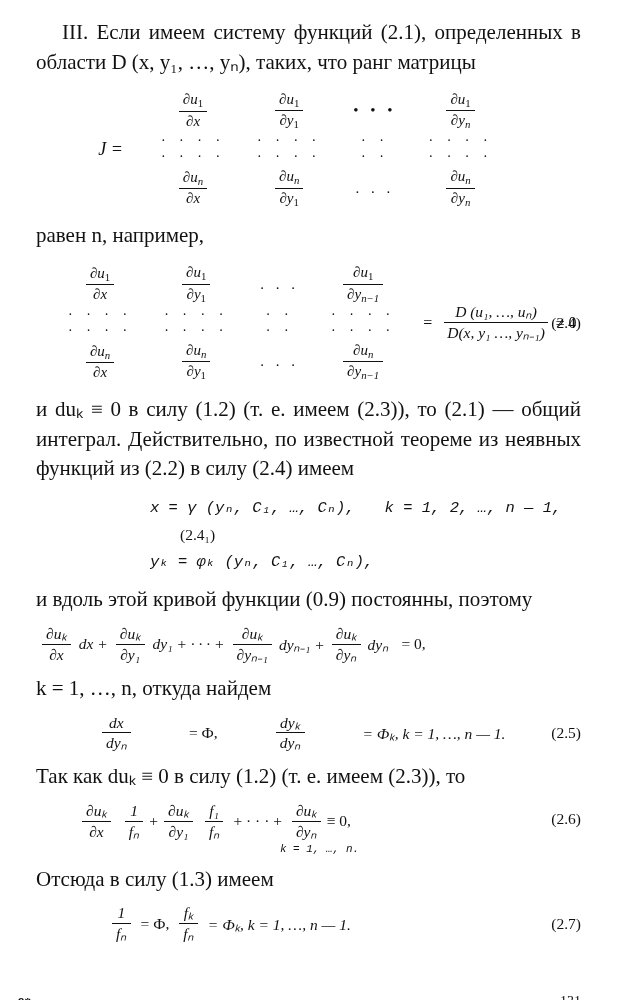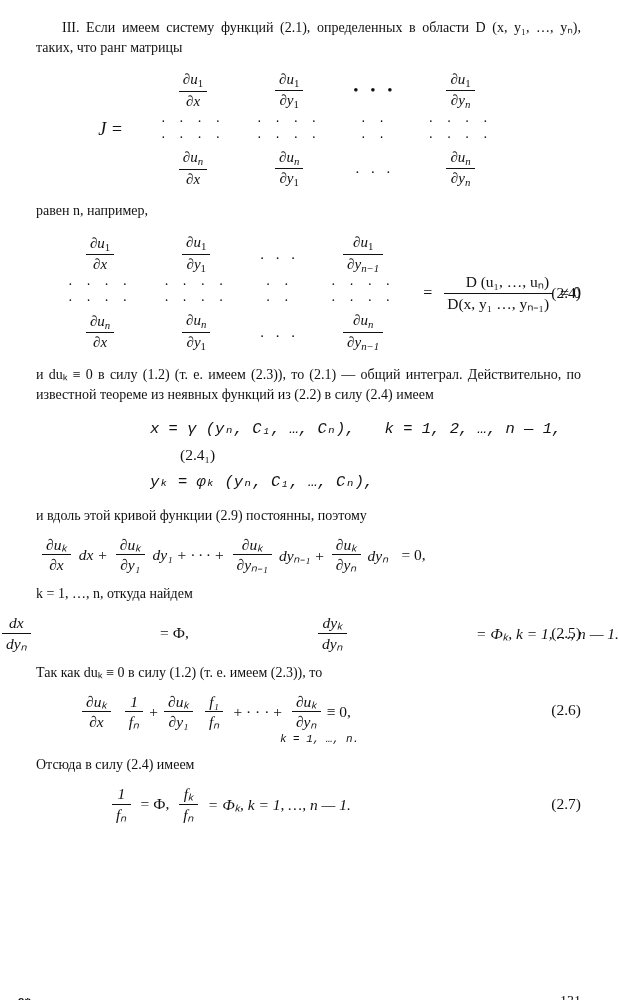--- a/index.html
+++ b/index.html
@@ -16,21 +16,21 @@
     overflow: hidden;
   }
   .page {
     position: relative;
     width: 619px;
     height: 1000px;
     padding: 0;
     box-sizing: border-box;
   }
   .body-text {
-    font-size: 14px;
+    font-size: 21px;
     line-height: 1.42;
     text-align: justify;
     margin: 0 38px 0 36px;
   }
   .para {
     margin-bottom: 6px;
   }
   .indent { text-indent: 26px; }
   i, .it { font-style: italic; font-family: Liberation Mono, monospace; }
   .center { text-align: center; }
@@ -104,22 +104,23 @@
   .ddd { letter-spacing: 4px; font-size: 15px; }
 
   .eq-line {
     font-size: 15.5px;
     display: flex;
     align-items: center;
     justify-content: center;
   }
   .rhs-frac {
     display: inline-block;
-    text-align: right;
+    text-align: center;
     line-height: 1.2;
+    font-style: italic;
     margin-left: 6px;
   }
   .rhs-frac .num { display:block; border-bottom: 1.3px solid #111; padding: 0 3px 1px; }
   .rhs-frac .den { display:block; padding: 1px 3px 0; }
 
   .sys {
     font-size: 15.5px;
     line-height: 1.7;
   }
   .folio-left {
@@ -265,21 +266,21 @@
         <span class="it">x = γ (yₙ, C₁, …, Cₙ),</span>
         <span style="margin-left:26px;" class="it">k = 1, 2, …, n — 1,</span>
         <span style="margin-left:30px;">(2.4₁)</span>
       </div>
       <div>
         <span class="it">yₖ = φₖ (yₙ, C₁, …, Cₙ),</span>
       </div>
     </div>
   </div>
 
-  <div class="body-text para" style="margin-top:4px;">и вдоль этой кривой функции (2.9) постоянны, поэтому</div>
+  <div class="body-text para" style="margin-top:4px;">и вдоль этой кривой функции (0.9) постоянны, поэтому</div>
 
   <div class="formula-block">
     <div class="eq-line" style="justify-content:flex-start; padding-left:40px; font-style:italic;">
       <span class="frac">
         <span class="num">∂uₖ</span>
         <span class="den">∂x</span>
       </span>
       <span style="margin:0 6px;">dx +</span>
       <span class="frac">
         <span class="num">∂uₖ</span>
@@ -296,21 +297,21 @@
         <span class="den">∂yₙ</span>
       </span>
       <span style="margin:0 5px;">dyₙ</span>
       <span style="margin-left:8px; font-style:normal;">= 0,</span>
     </div>
   </div>
 
   <div class="body-text para" style="margin-top:6px;">k = 1, …, n, откуда найдем</div>
 
   <div class="formula-block">
-    <div class="eq-line" style="justify-content:space-between; font-style:italic;">
+    <div class="eq-line" style="justify-content:flex-start; padding-left:100px; font-style:italic;gap:48px;">
       <span class="frac">
         <span class="num">dx</span>
         <span class="den">dyₙ</span>
       </span>
       <span style="margin:0 8px; font-style:normal;">= Ф,</span>
       <span class="frac">
         <span class="num">dyₖ</span>
         <span class="den">dyₙ</span>
       </span>
       <span style="margin-left:8px; font-style:italic;">= Фₖ,  k = 1, …, n — 1.</span>
@@ -343,21 +344,21 @@
       <span class="frac">
         <span class="num">∂uₖ</span>
         <span class="den">∂yₙ</span>
       </span>
       <span style="margin-left:4px; font-style:normal;">≡ 0,</span>
     </div>
     <div class="center it" style="font-size:11px; margin-top:2px; padding-left:20px;">k = 1, …, n.</div>
     <div class="eqno" style="top:8px;">(2.6)</div>
   </div>
 
-  <div class="body-text para" style="margin-top:4px;">Отсюда в силу (2.4) имеем</div>
+  <div class="body-text para" style="margin-top:4px;">Отсюда в силу (1.3) имеем</div>
 
   <div class="formula-block">
     <div class="eq-line" style="justify-content:flex-start; padding-left:110px; font-style:italic;">
       <span class="frac">
         <span class="num">1</span>
         <span class="den">fₙ</span>
       </span>
       <span style="margin:0 8px; font-style:normal;">= Ф,</span>
       <span class="frac">
         <span class="num">fₖ</span>

